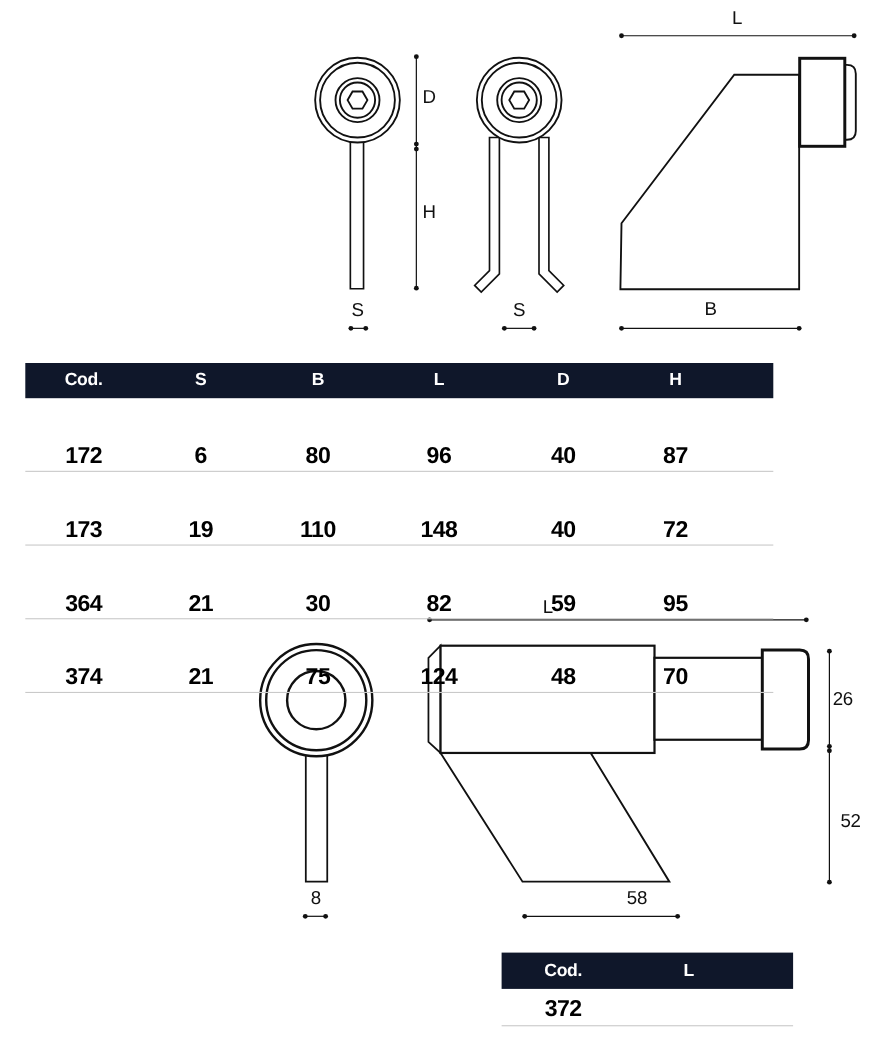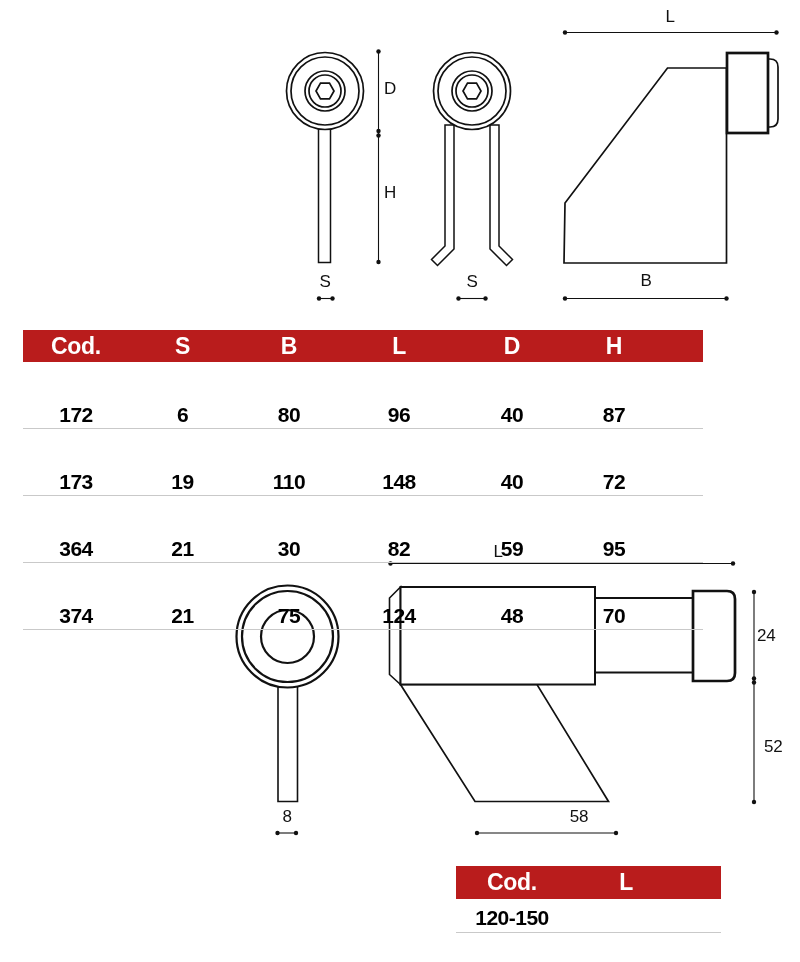--- a/index.html
+++ b/index.html
@@ -9,22 +9,22 @@
   }
   svg{position:absolute;left:0;top:0;}
   .dim{
     position:absolute;font-size:17px;line-height:18px;color:#111;
     letter-spacing:-0.3px;white-space:nowrap;
   }
   .dim.center{transform:translateX(-50%);}
   
   .tbl{position:absolute;}
   .tbl .hdr{
-    display:grid;align-items:center;background:#b91c1c;color:#fff;
-    font-weight:bold;font-size:23px;letter-spacing:-0.3px;
+    display:grid;align-items:center;background:#0f172a;color:#fff;
+    font-weight:bold;font-size:16px;letter-spacing:-0.3px;
   }
   .tbl .hdr span{text-align:center;}
   .tbl .row{
     display:grid;align-items:center;border-bottom:1px solid #c9c9c9;
     font-weight:bold;font-size:21px;letter-spacing:-0.5px;color:#000;
   }
   .tbl .row span{text-align:center;padding-top:3px;}
   #table1{left:23px;top:330px;width:680px;}
   #table1 .hdr{height:32px;grid-template-columns:106px 107px 106px 114px 112px 92px;}
   #table1 .row{height:30px;grid-template-columns:106px 107px 106px 114px 112px 92px;margin-top:36px;}
@@ -129,21 +129,21 @@
   <span class="dim" style="left:384px;top:80px;">D</span>
   <span class="dim" style="left:384px;top:184px;">H</span>
   <span class="dim center" style="left:325px;top:273px;">S</span>
   <span class="dim center" style="left:472px;top:273px;">S</span>
   <span class="dim center" style="left:670px;top:8px;">L</span>
   <span class="dim center" style="left:646px;top:272px;">B</span>
 
   <span class="dim center" style="left:498px;top:543px;">L</span>
   <span class="dim center" style="left:287px;top:808px;">8</span>
   <span class="dim center" style="left:546px;top:808px;margin-left:33px;">58</span>
-  <span class="dim" style="left:757px;top:627px;">24</span>
+  <span class="dim" style="left:757px;top:627px;">26</span>
   <span class="dim" style="left:764px;top:738px;">52</span>
 
   <div class="tbl" id="table1">
     <div class="hdr">
       <span>Cod.</span>
       <span>S</span>
       <span>B</span>
       <span>L</span>
       <span>D</span>
       <span>H</span>
@@ -181,17 +181,17 @@
       <span>70</span>
     </div>
   </div>
 
   <div class="tbl" id="table2">
     <div class="hdr">
       <span>Cod.</span>
       <span>L</span>
     </div>
     <div class="row">
-      <span>120-150</span>
+      <span>372</span>
     </div>
   </div>
 
 </div>
 
 </body></html>

